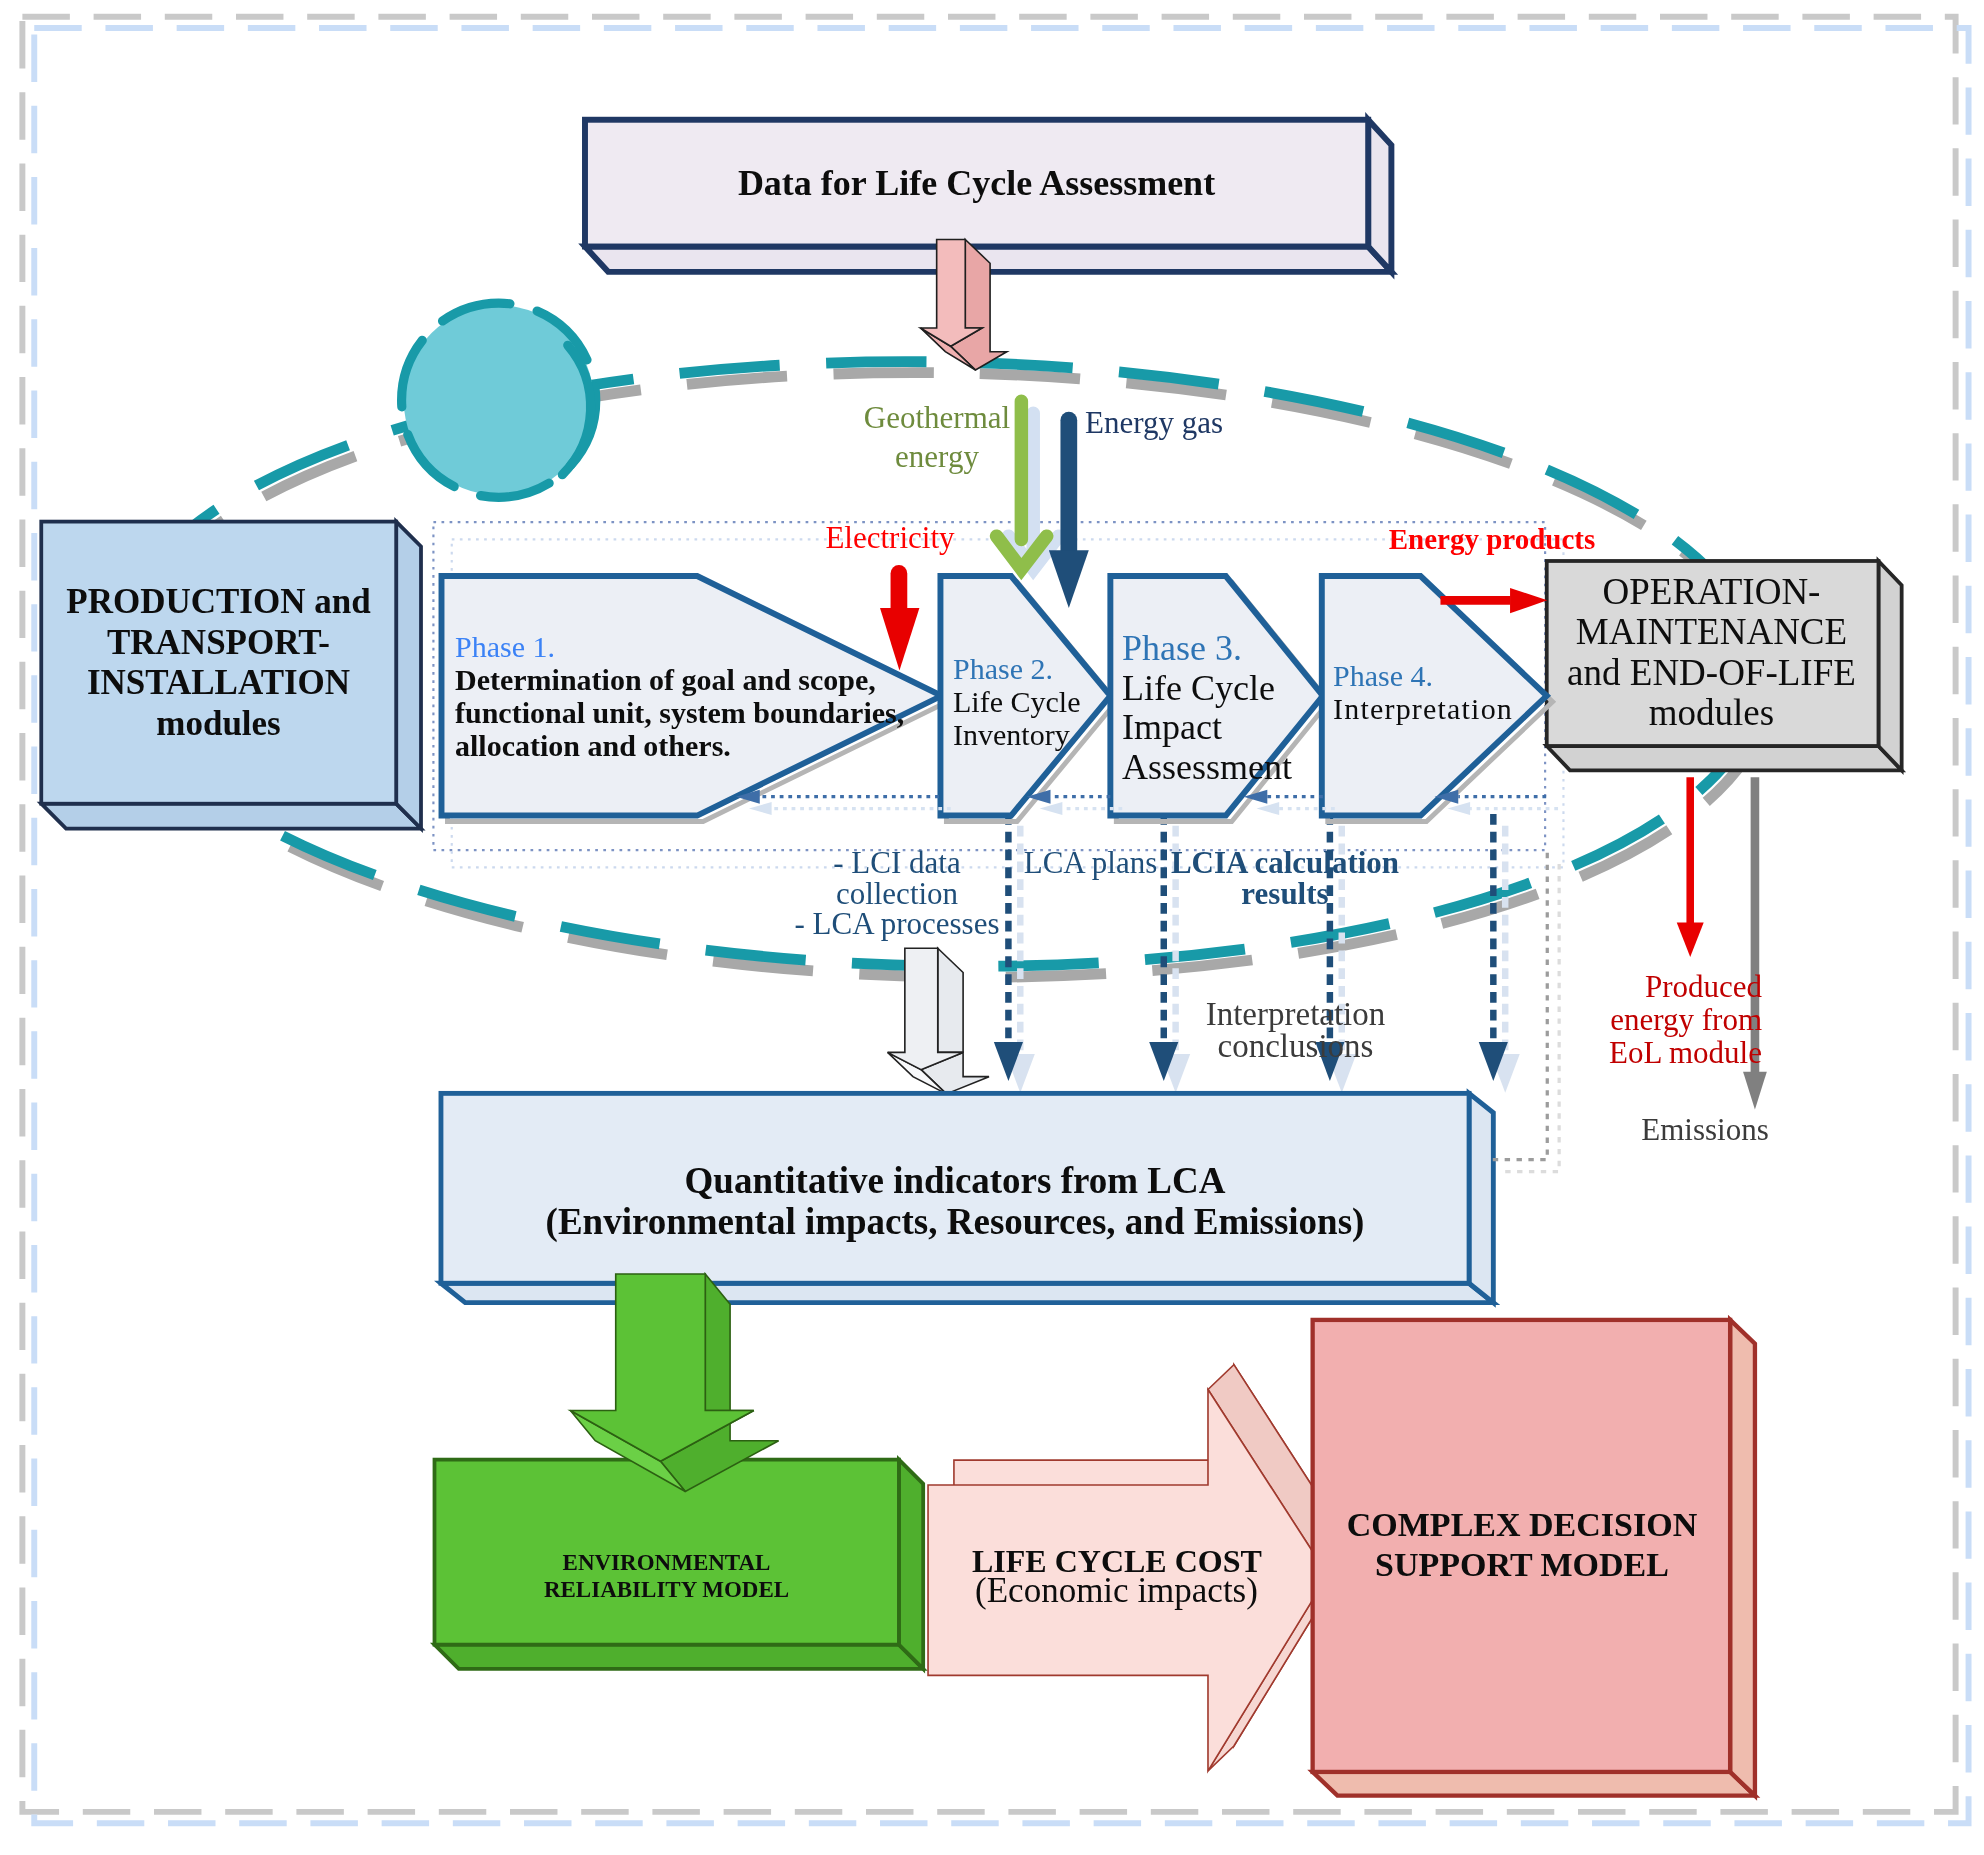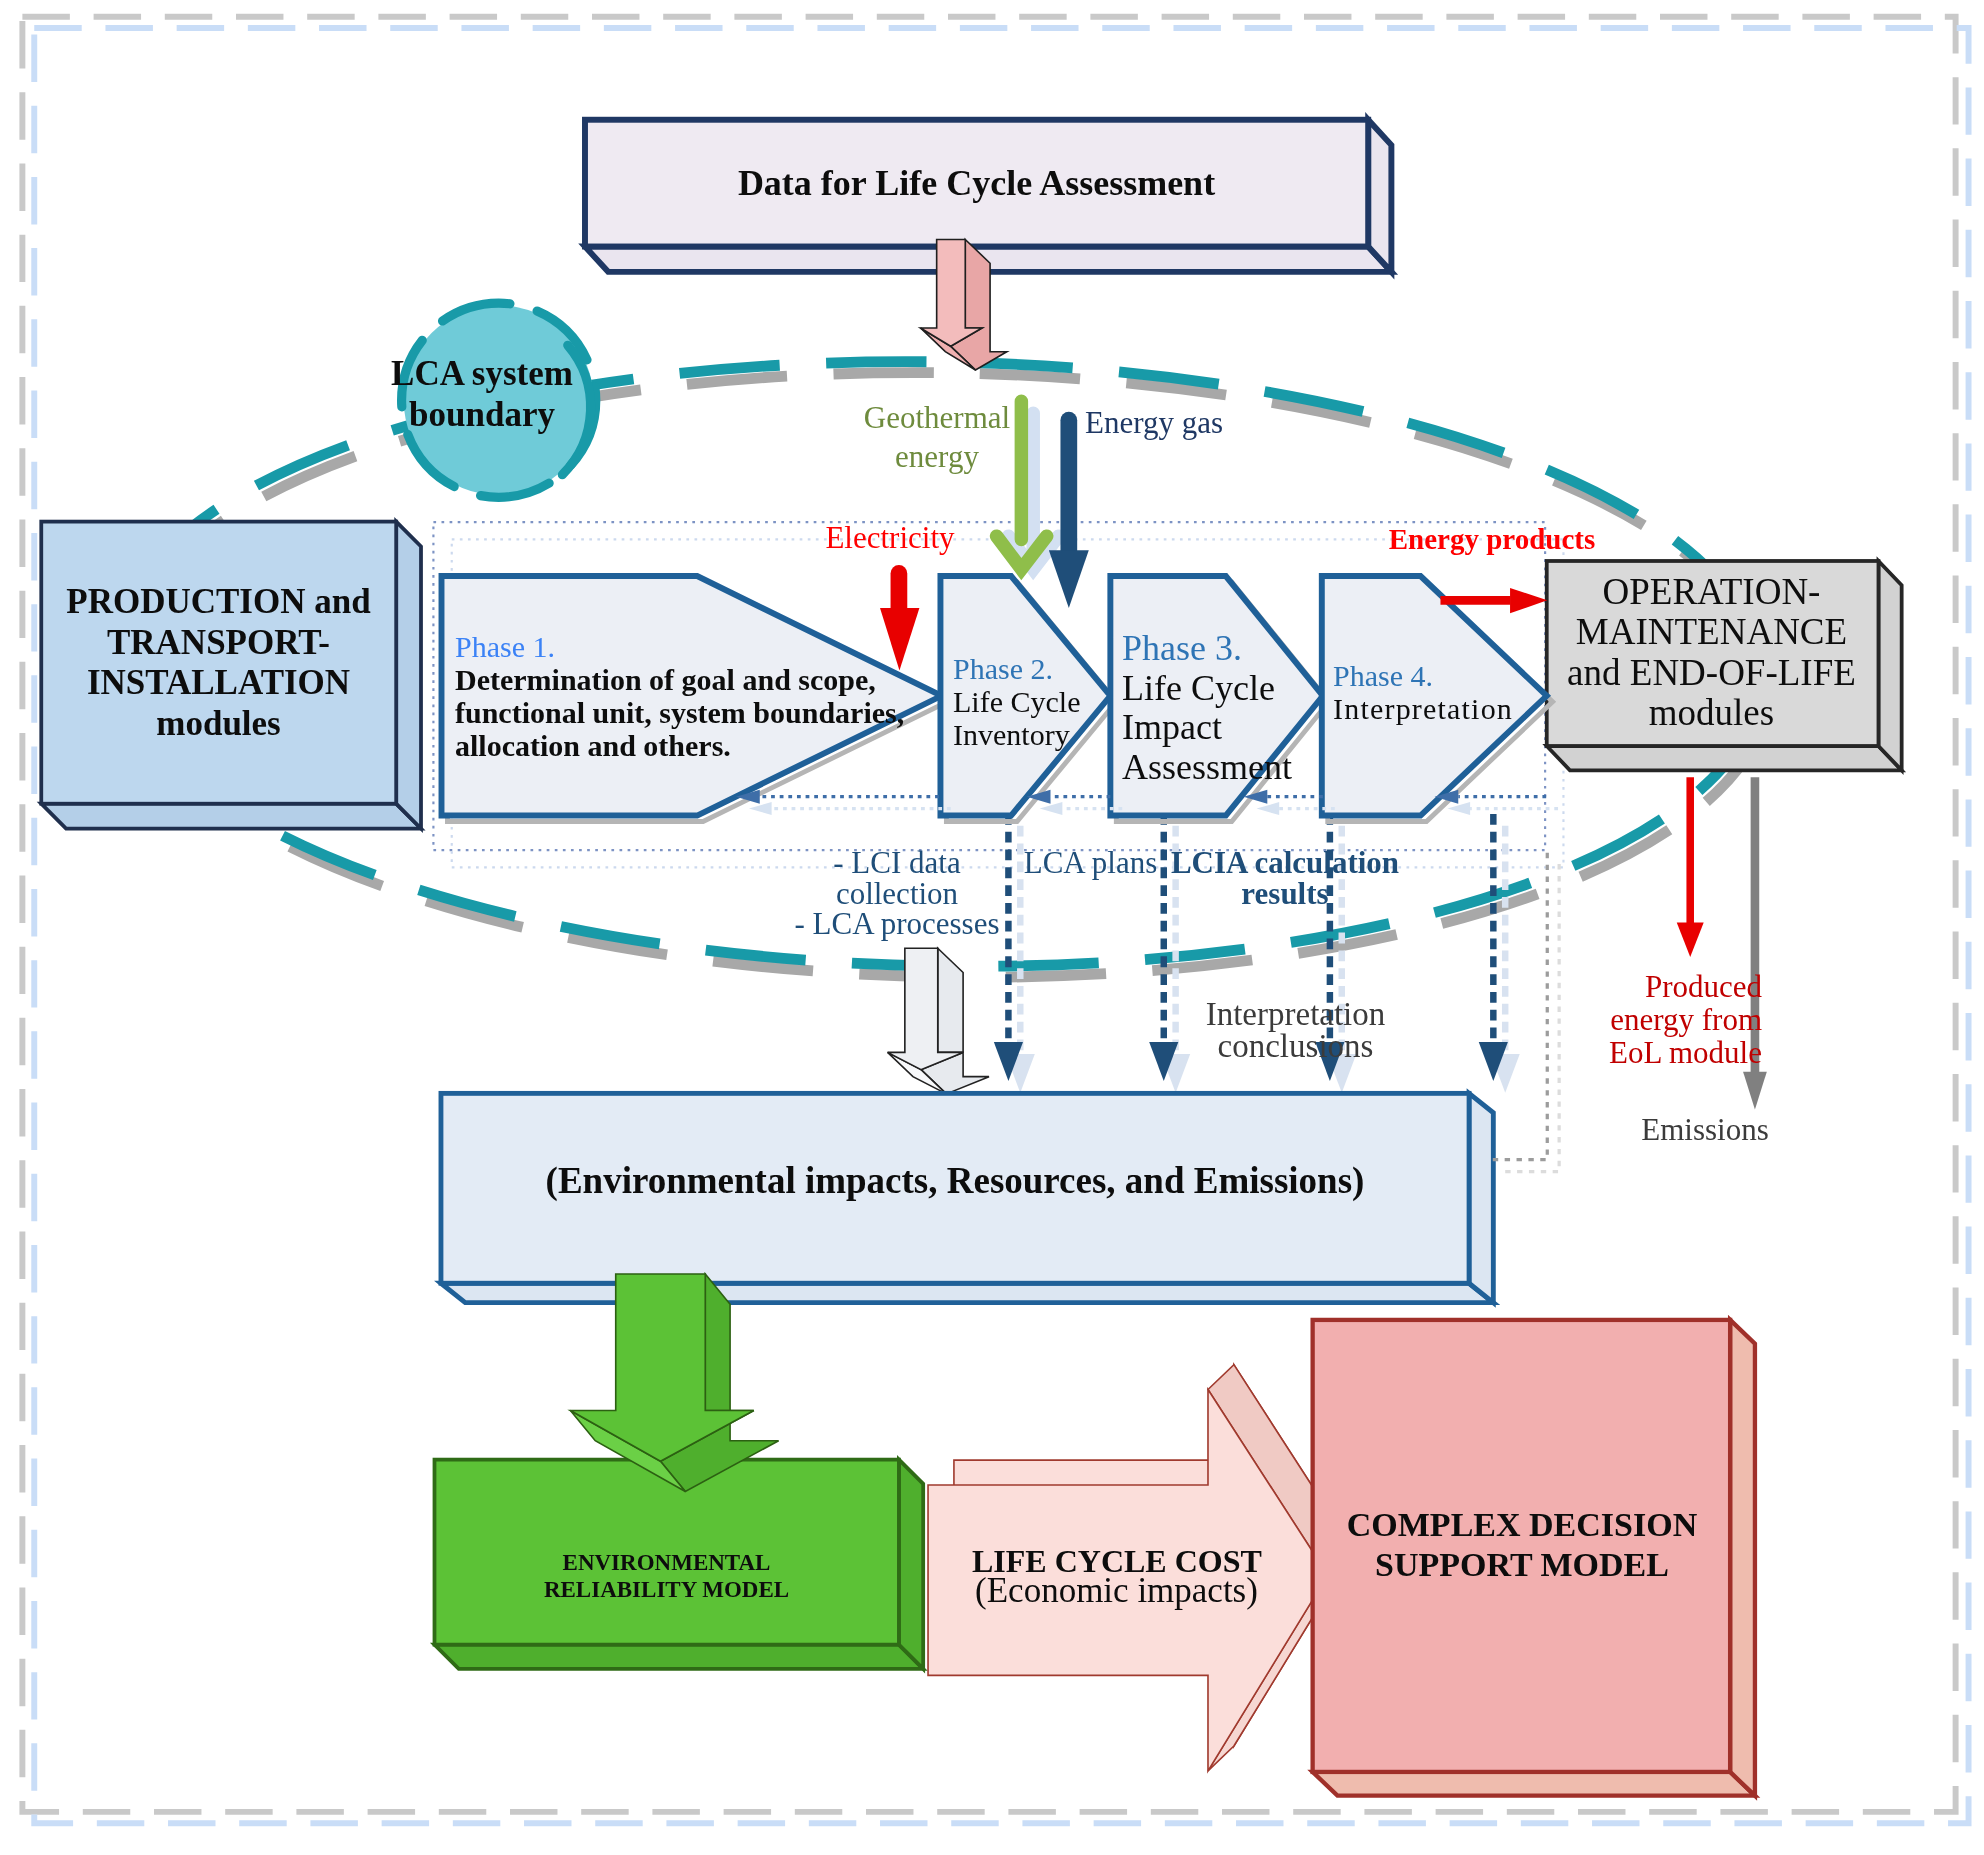--- a/index.html
+++ b/index.html
@@ -169,24 +169,20 @@
         <rect x="2433" y="2447" width="774" height="838" fill="#F2AFAF" stroke="#A0302A" stroke-width="8"></rect>
       </g>
 <g>
         <circle cx="924" cy="742" r="176" fill="#6FCBD8"></circle>
         <circle cx="924" cy="742" r="180" fill="none" stroke="#189AA8" stroke-width="17" stroke-dasharray="132 52" stroke-linecap="round"></circle>
         <path d="M 1052 640 A 176 176 0 0 1 1042 880" fill="none" stroke="#189AA8" stroke-width="17" stroke-linecap="round"></path>
       </g>
 
 </svg>
 <div class="tx" style="left:585px;top:163px;width:783px;font-size:36px;font-weight:bold;color:#0D0D0D;line-height:1.12;">Data for Life Cycle Assessment</div>
-<div class="tx" style="left:374px;top:354px;width:216px;font-size:35px;color:#0D0D0D;line-height:1.16;text-align:center;font-weight:bold;">
-      <div>LCA system</div>
-      <div>boundary</div>
-    </div>
 <div class="tx" style="left:41px;top:582px;width:355px;font-size:35px;color:#0D0D0D;line-height:1.16;text-align:center;font-weight:bold;">
       <div>PRODUCTION and</div>
       <div>TRANSPORT-</div>
       <div>INSTALLATION</div>
       <div>modules</div>
     </div>
 <div class="tx" style="left:1544px;top:572px;width:335px;font-size:37px;color:#0D0D0D;line-height:1.09;text-align:center;font-weight:normal;">
       <div>OPERATION-</div>
       <div>MAINTENANCE</div>
       <div>and END-OF-LIFE</div>
@@ -234,20 +230,21 @@
 <div class="tx" style="left:999px;top:848px;width:183px;text-align:center;font-size:31px;color:#1F4E79;line-height:0.99;">LCA plans</div>
 <div class="tx" style="left:1150px;top:848px;width:270px;font-size:31px;color:#1F4E79;line-height:0.99;text-align:center;font-weight:bold;">
       <div>LCIA calculation</div>
       <div>results</div>
     </div>
 <div class="tx" style="left:1155px;top:999px;width:281px;font-size:33px;color:#3B3B3B;line-height:0.96;text-align:center;font-weight:normal;">
       <div>Interpretation</div>
       <div>conclusions</div>
     </div>
 <div class="tx" style="left:441px;top:1160px;width:1028px;font-size:37px;color:#0D0D0D;line-height:1.12;text-align:center;font-weight:bold;">
+      <div>Quantitative indicators from LCA</div>
       <div>(Environmental impacts, Resources, and Emissions)</div>
     </div>
 <div class="tx" style="left:434px;top:1512px;width:465px;font-size:23px;color:#0D0D0D;line-height:1.18;text-align:center;font-weight:bold;margin-top:37px;">
       <div>ENVIRONMENTAL</div>
       <div>RELIABILITY MODEL</div>
     </div>
 <div class="tx" style="left:972px;top:1543px;width:289px;font-size:32px;color:#0D0D0D;line-height:1.18;text-align:center;">
       <div style="font-weight:bold;">LIFE CYCLE COST</div>
       <div style="font-size:35px;line-height:1.09;margin-top:-8.6px;">(Economic impacts)</div>
     </div>

